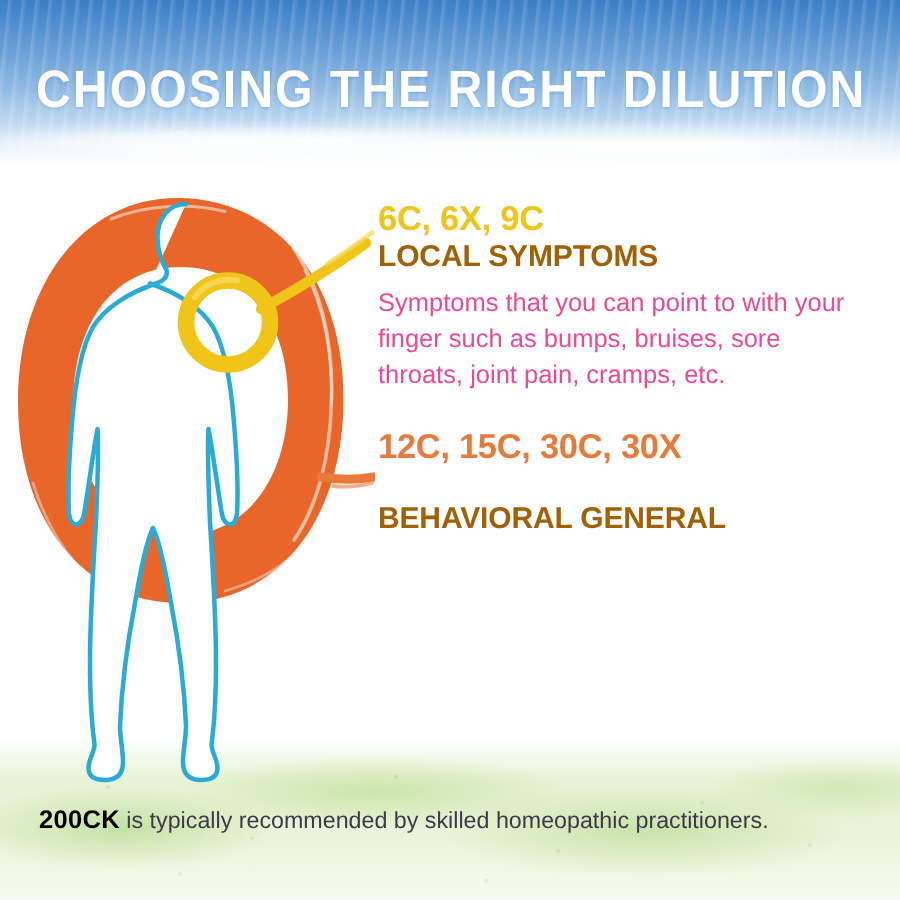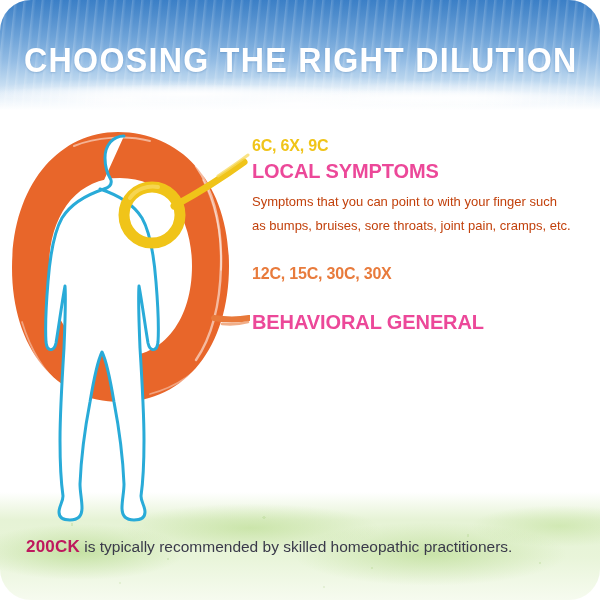--- a/index.html
+++ b/index.html
@@ -7,21 +7,20 @@
     padding: 0;
     background: #ffffff;
   }
   .canvas {
     position: relative;
     width: 600px;
     height: 600px;
     overflow: hidden;
     background: #ffffff;
     font-family: "Liberation Sans", sans-serif;
-    border-radius: 31px;
   }
 
   
   .header {
     position: absolute;
     left: 0; top: 0;
     width: 600px;
     height: 110px;
     background:
       radial-gradient(ellipse 340px 40px at 300px 104px, rgba(255,255,255,0.95) 0%, rgba(255,255,255,0) 70%),
@@ -111,57 +110,57 @@
   
   .content {
     position: absolute;
     left: 252px; top: 132px;
     width: 340px;
   }
   .block { position: relative; }
   .block + .block { margin-top: 22px; }
 
   .dilutions {
-    font-size: 16px;
+    font-size: 23px;
     font-weight: bold;
     letter-spacing: -0.2px;
     line-height: 27px;
     margin: 0 0 1px 0;
   }
   .dilutions.gold  { color: #f0c419; }
   .dilutions.orange{ color: #e87b3c; }
 
   .sym-heading {
-    color: #ec4899;
+    color: #a16207;
     font-size: 20px;
     font-weight: bold;
     letter-spacing: -0.1px;
     line-height: 23px;
     margin: 0 0 7px 0;
   }
   .sym-body {
-    color: #c2410c;
-    font-size: 13px;
+    color: #ec4899;
+    font-size: 17px;
     line-height: 24px;
     margin: 0;
     max-width: 320px;
   }
 
   
   .footer-text {
     position: absolute;
     left: 26px; top: 537px;
     width: 560px;
     font-size: 15.5px;
     line-height: 20px;
     color: #3a3a4a;
     white-space: nowrap;
   }
   .footer-text .strong {
-    color: #be185d;
+    color: #000000;
     font-weight: bold;
     font-size: 17px;
     letter-spacing: .2px;
   }
 </style>
 </head>
 <body>
 
 <div class="canvas">
 

